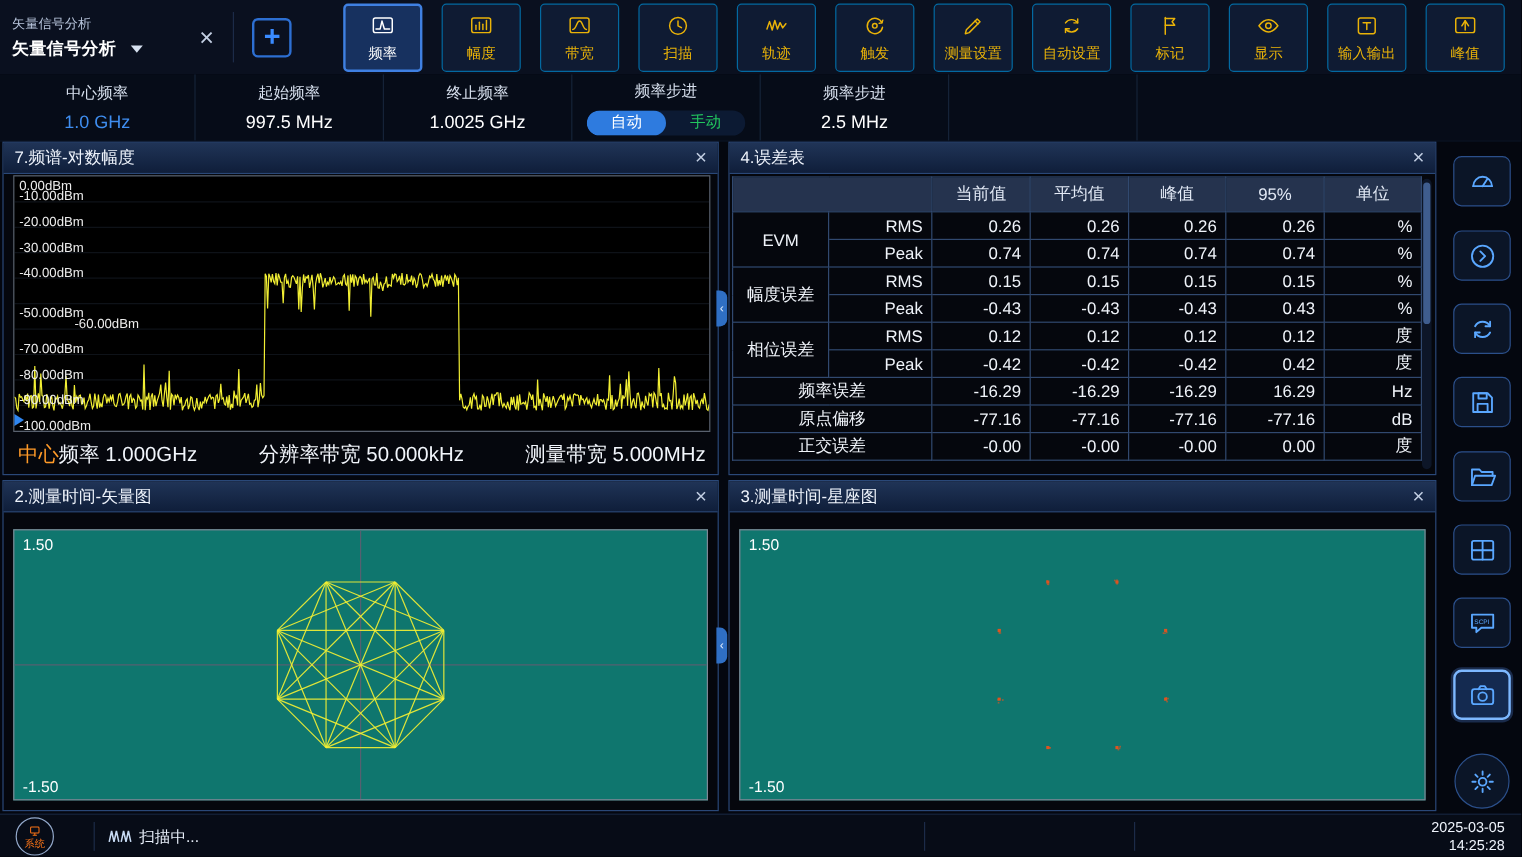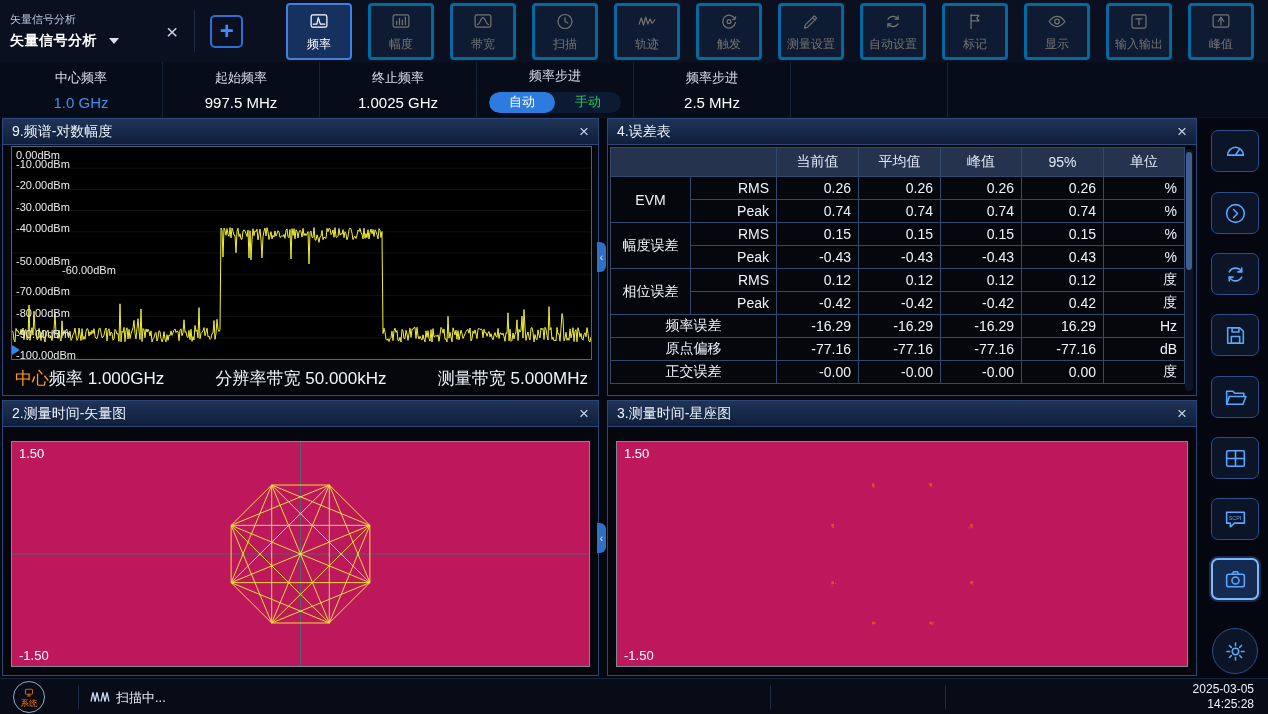--- a/index.html
+++ b/index.html
@@ -11,21 +11,21 @@
   .app-block{position:absolute;left:10px;top:8px;display:flex;align-items:center;height:46px}
   .app-titles{width:150px}
   .app-title-small{font-size:11px;color:#b9c6dd;margin-bottom:5px}
   .app-title-row{display:flex;align-items:center}
   .app-title{font-size:14px;font-weight:bold;color:#fff;letter-spacing:.5px}
   .caret{width:0;height:0;border-left:5px solid transparent;border-right:5px solid transparent;border-top:6px solid #d6e0ef;margin-left:12px}
   .close-x{font-size:21px;color:#c3cfe3;margin:0 16px 0 6px;line-height:1}
   .vdiv{width:1px;height:42px;background:#1c2b48;margin-right:15px}
   .add-btn{width:33px;height:33px;background:transparent;border:2px solid #2d6fd2;border-radius:5px;color:#3a8bff;font-size:24px;line-height:24px;font-weight:bold;display:flex;align-items:center;justify-content:center;font-family:inherit;cursor:default}
   .tb-buttons{position:absolute;left:286px;top:3px;display:flex;gap:16px}
-  .tb-btn{width:66px;height:57px;background:#0f1b33;border:3px solid #0369a1;border-radius:4px;display:flex;flex-direction:column;align-items:center;justify-content:center;gap:4px;color:#737373}
+  .tb-btn{width:66px;height:57px;background:#0f1b33;border:1px solid #0369a1;border-radius:4px;display:flex;flex-direction:column;align-items:center;justify-content:center;gap:4px;color:#eab308}
   .tb-btn.selected{background:#17315f;border:2px solid #3f80e2;color:#fff}
   .tb-icon svg{width:26px;height:21px;fill:none;stroke:currentColor;stroke-width:1.4;stroke-linecap:round;stroke-linejoin:round;display:block}
   .tb-label{font-size:12px;white-space:nowrap}
 
   
   .parambar{position:absolute;left:0;top:62px;width:1268px;height:56px;background:#060c18;display:flex;border-bottom:1px solid #0b1322}
   .param-col{width:157px;border-right:1px solid #152338;display:flex;flex-direction:column;align-items:center;justify-content:center;gap:7px}
   .param-col.first{width:163px}
   .param-col.noborder{border-right:none;flex:1}
   .param-label{font-size:13px;color:#d7e0ee}
@@ -54,21 +54,21 @@
   .err-body{position:relative;height:250px}
   table.err{border-collapse:collapse;table-layout:fixed;margin:2px 0 0 2px;width:574px}
   table.err th,table.err td{border:1px solid #31496f;font-size:14px;padding:0 7px;color:#f0f4fa;white-space:nowrap;overflow:hidden}
   table.err th{height:29px;background:#25334e;font-weight:normal;text-align:center;color:#e3eaf6}
   table.err td{height:23px}
   td.group{text-align:center}
   td.sub,td.val{text-align:right}
   .err-scroll{position:absolute;top:2px;right:3px;width:8px;height:242px;background:#0d1628;border-radius:4px}
   .err-thumb{position:absolute;left:1px;top:3px;width:6px;height:118px;background:#3f5d8e;border-radius:3px}
 
-  .xy-plot{position:absolute;left:8px;top:40px;right:8px;bottom:8px;border:1px solid #7e8795;background:#be185d}
+  .xy-plot{position:absolute;left:8px;top:40px;right:8px;bottom:8px;border:1px solid #7e8795;background:#0f766e}
   .xy-plot svg{position:absolute;left:0;top:0;width:100%;height:100%}
   .xy-max{position:absolute;left:7px;top:4px;font-size:13px;color:#fff}
   .xy-min{position:absolute;left:7px;bottom:3px;font-size:13px;color:#fff}
 
   .splitter{position:absolute;left:597px;width:9px;height:30px;background:#2f6fc4;border-radius:0 6px 6px 0;display:flex;align-items:center;justify-content:center;color:#e8f2ff;font-size:10px}
   #split1{top:242px}
   #split2{top:523px}
 
   
   .sidebar{position:absolute;right:0;top:118px;width:66px;height:560px}
@@ -248,21 +248,21 @@
       <div class="param-col">
         <div class="param-label">频率步进</div>
         <div class="param-value">2.5 MHz</div>
       </div>
       <div class="param-col"></div>
       <div class="param-col noborder"></div>
     </div>
 
   <section class="panel" id="spectrumPanel">
     <div class="panel-title">
-      <span>9.频谱-对数幅度</span>
+      <span>7.频谱-对数幅度</span>
       <span class="panel-close">×</span>
     </div>
     <div class="spec-plot" id="specPlot">
       <svg id="specSvg" viewBox="0 0 579 212" preserveAspectRatio="none">
           <line x1="0" y1="0.0" x2="579" y2="0.0" stroke="rgba(90,110,150,0.16)" stroke-width="1"></line>
           <line x1="0" y1="21.2" x2="579" y2="21.2" stroke="rgba(90,110,150,0.16)" stroke-width="1"></line>
           <line x1="0" y1="42.4" x2="579" y2="42.4" stroke="rgba(90,110,150,0.16)" stroke-width="1"></line>
           <line x1="0" y1="63.6" x2="579" y2="63.6" stroke="rgba(90,110,150,0.16)" stroke-width="1"></line>
           <line x1="0" y1="84.8" x2="579" y2="84.8" stroke="rgba(90,110,150,0.16)" stroke-width="1"></line>
           <line x1="0" y1="106.0" x2="579" y2="106.0" stroke="rgba(90,110,150,0.16)" stroke-width="1"></line>

